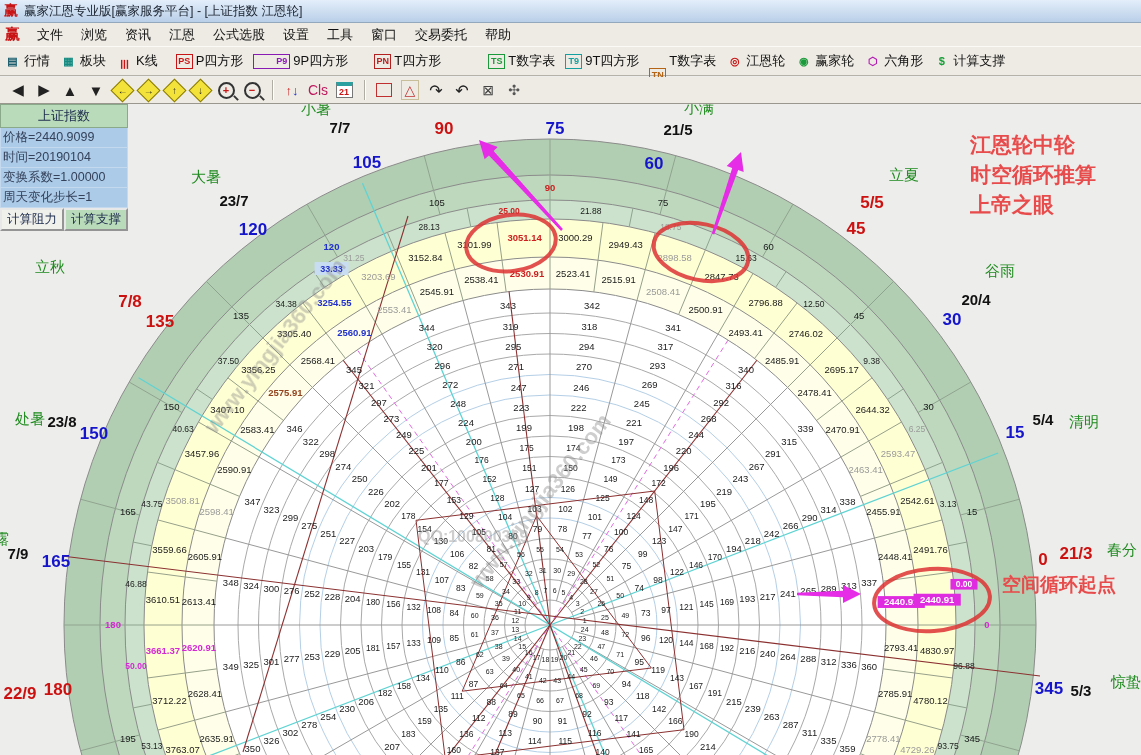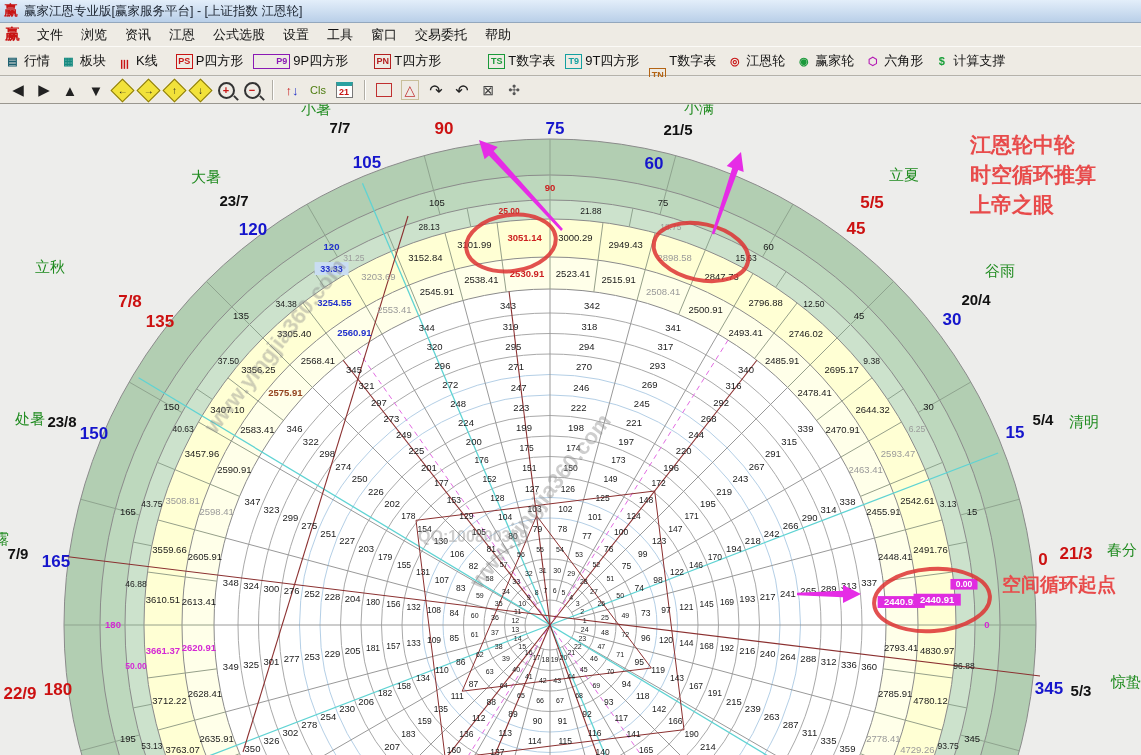--- a/index.html
+++ b/index.html
@@ -783,21 +783,21 @@
         <span class="mag">+</span>
       </span>
       <span class="t2item">
         <span class="mag">−</span>
       </span>
       <span class="t2sep"></span>
       <span class="t2item">
         <span style="font-size:13px"><span style="color:#c81414">↑</span><span style="color:#2030c8">↓</span></span>
       </span>
       <span class="t2item">
-        <span style="font-size:11px;color:#4d7c0f">Cls</span>
+        <span style="font-size:14px;color:#be185d">Cls</span>
       </span>
       <span class="t2item">
         <span class="calico">21</span>
       </span>
       <span class="t2sep"></span>
       <span class="t2item">
         <span class="recttool"></span>
       </span>
       <span class="t2item">
         <span class="seltool" style="color:#c03030;font-size:14px">△</span>
@@ -809,13 +809,24 @@
         <span style="font-size:16px">↶</span>
       </span>
       <span class="t2item">
         <span style="font-size:14px;color:#444">⊠</span>
       </span>
       <span class="t2item">
         <span style="font-size:14px;color:#555">✣</span>
       </span>
     </div>
 
+  <div class="panel">
+    <div class="hdr">上证指数</div>
+    <div class="row">价格=2440.9099</div>
+    <div class="row">时间=20190104</div>
+    <div class="row">变换系数=1.00000</div>
+    <div class="row">周天变化步长=1</div>
+    <div class="btns">
+      <div class="pbtn">计算阻力</div>
+      <div class="pbtn green">计算支撑</div>
+    </div>
+  </div>
 </div>
 
 </body></html>

